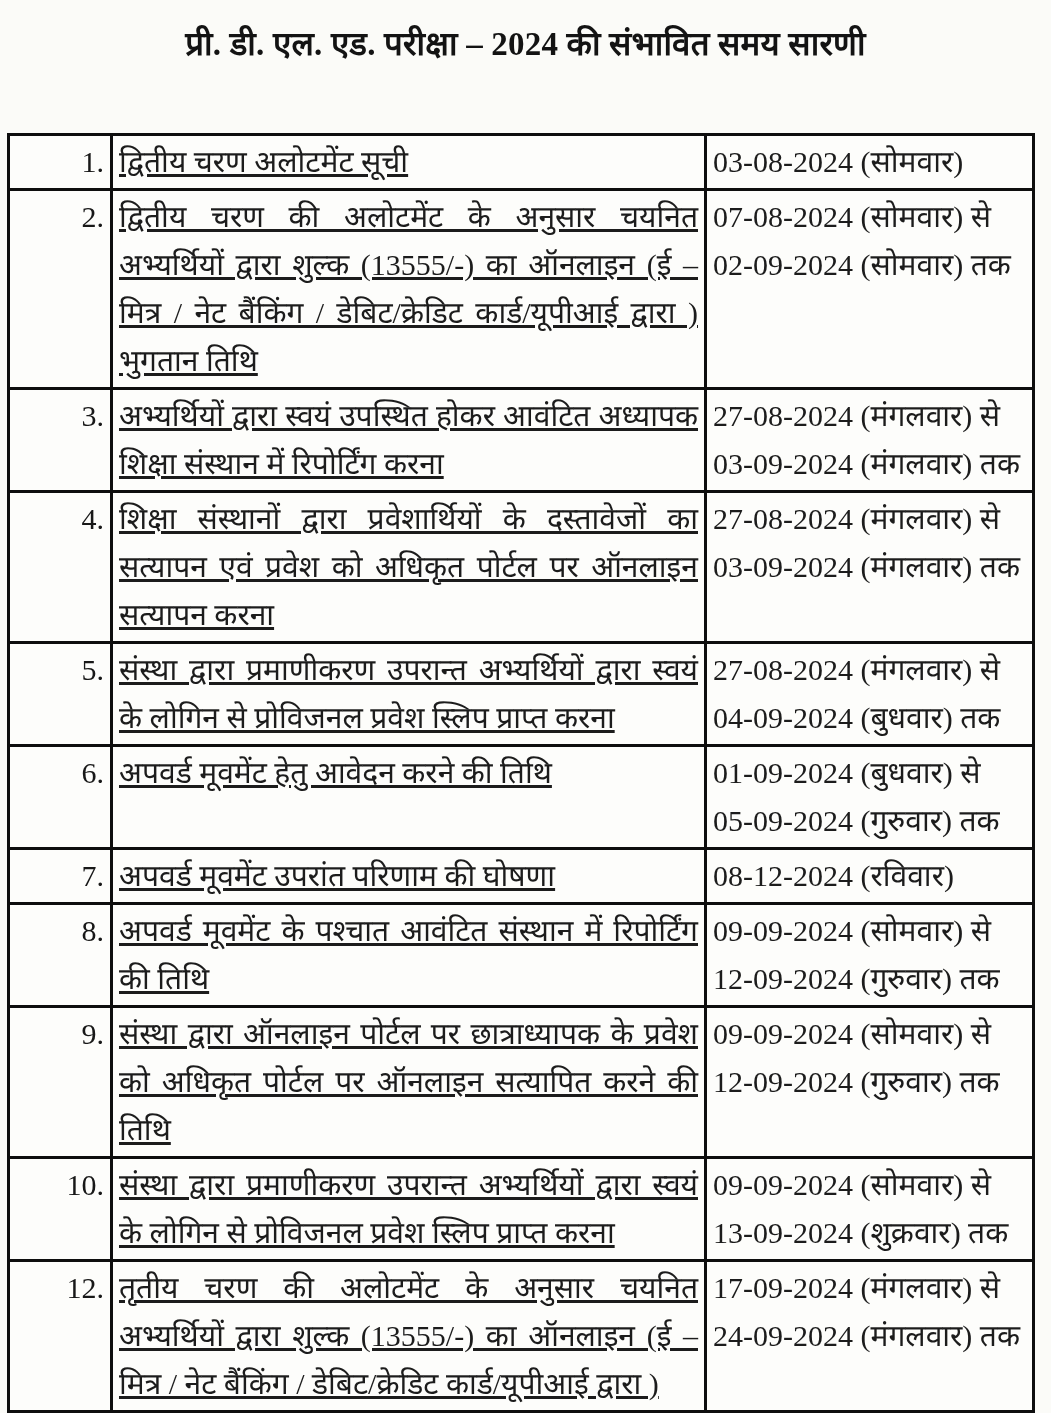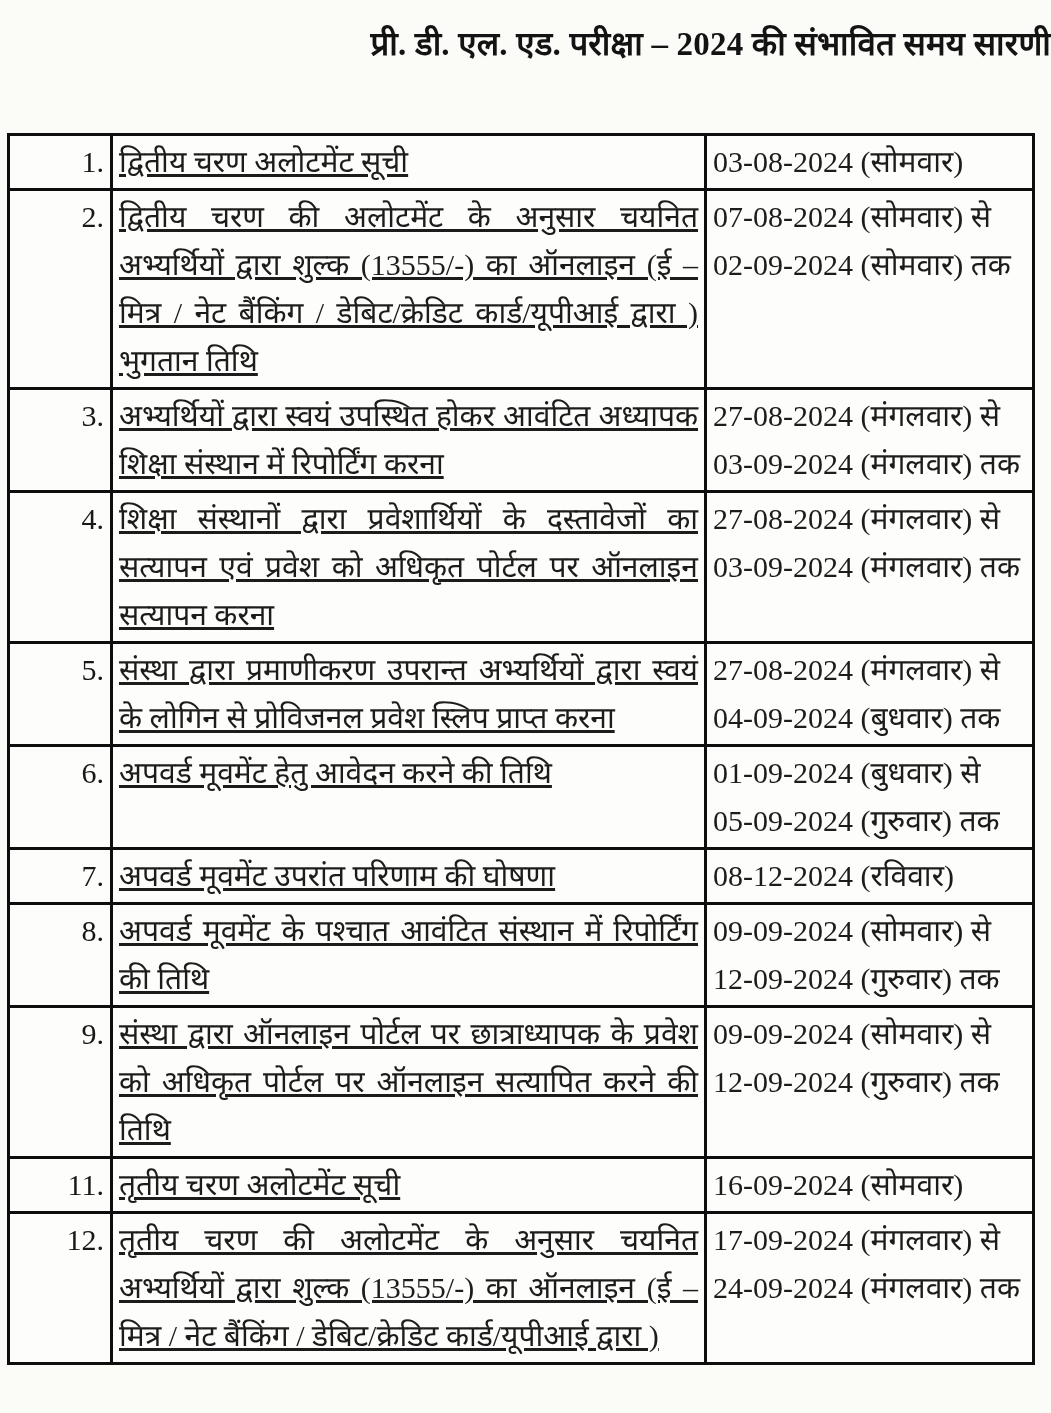--- a/index.html
+++ b/index.html
@@ -15,21 +15,21 @@
   .page {
     position: relative;
     width: 1051px;
     height: 1413px;
   }
   .doc-title {
     position: absolute;
     top: 20px;
     left: 0;
     width: 100%;
-    text-align: right;
+    text-align: center;
     font-size: 33px;
     font-weight: bold;
     letter-spacing: 0.2px;
     color: #131313;
     margin: 0;
   }
   table.schedule {
     position: absolute;
     left: 7px;
     top: 133px;
@@ -149,24 +149,25 @@
         </tr>
         <tr>
           <td class="sn-cell">9.</td>
           <td class="activity-cell">संस्था द्वारा ऑनलाइन पोर्टल पर छात्राध्यापक के प्रवेश को अधिकृत पोर्टल पर ऑनलाइन सत्यापित करने की तिथि</td>
           <td class="date-cell">
             <div class="date-line">09-09-2024 (सोमवार) से</div>
             <div class="date-line">12-09-2024 (गुरुवार) तक</div>
           </td>
         </tr>
         <tr>
-          <td class="sn-cell">11.</td>
-          <td class="activity-cell">तृतीय चरण अलोटमेंट सूची</td>
+          <td class="sn-cell">10.</td>
+          <td class="activity-cell">संस्था द्वारा प्रमाणीकरण उपरान्त अभ्यर्थियों द्वारा स्वयं के लोगिन से प्रोविजनल प्रवेश स्लिप प्राप्त करना</td>
           <td class="date-cell">
-            <div class="date-line">16-09-2024 (सोमवार)</div>
+            <div class="date-line">09-09-2024 (सोमवार) से</div>
+            <div class="date-line">13-09-2024 (शुक्रवार) तक</div>
           </td>
         </tr>
         <tr>
           <td class="sn-cell">12.</td>
           <td class="activity-cell">तृतीय चरण की अलोटमेंट के अनुसार चयनित अभ्यर्थियों द्वारा शुल्क (13555/-) का ऑनलाइन (ई – मित्र / नेट बैंकिंग / डेबिट/क्रेडिट कार्ड/यूपीआई द्वारा )</td>
           <td class="date-cell">
             <div class="date-line">17-09-2024 (मंगलवार) से</div>
             <div class="date-line">24-09-2024 (मंगलवार) तक</div>
           </td>
         </tr>

